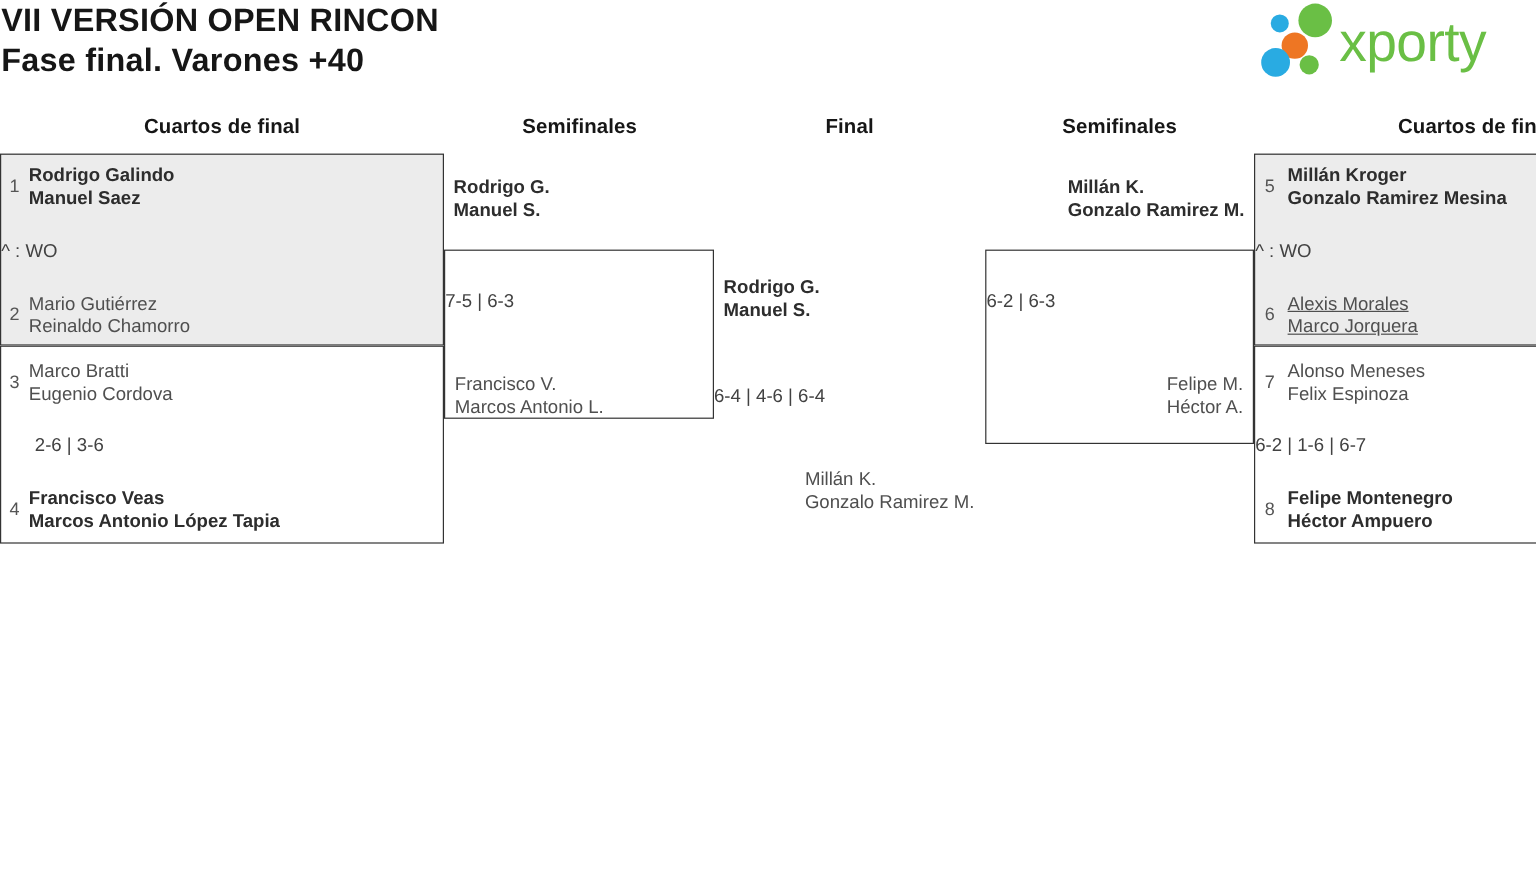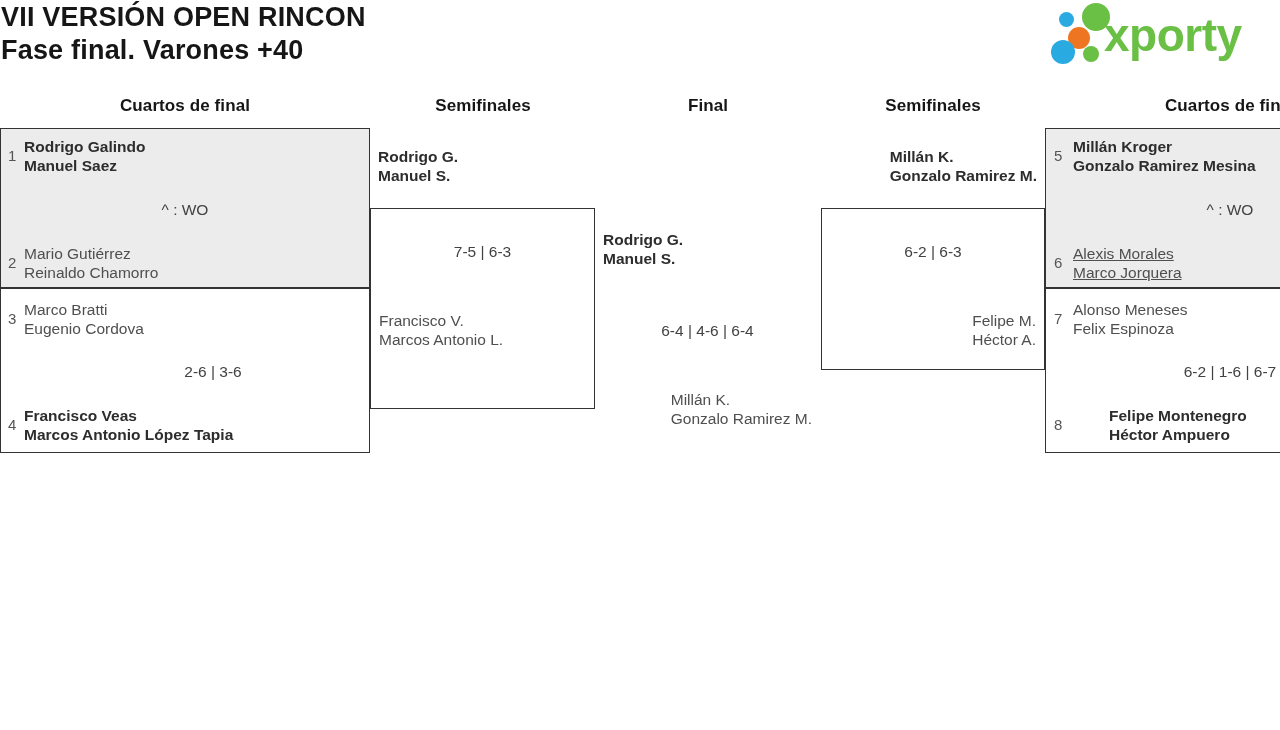--- a/index.html
+++ b/index.html
@@ -19,32 +19,32 @@
   }
   .match-box{
     position:absolute;border:1px solid var(--box_border,#333);box-sizing:border-box;background:#fff;
   }
   .match-box.shaded{background:var(--box_shaded_bg,#ececec);}
   .seed{position:absolute;font-size:15px;line-height:19px;color:#555;}
   .team{position:absolute;font-size:15.5px;line-height:19px;color:var(--loser_text,#4f4f4f);white-space:nowrap;}
   .team.winner{font-weight:700;color:var(--winner_text,#2d2d2d);}
   .team.align-right{text-align:left;}
   .score{
-    position:absolute;left:0;width:100%;text-align:center;font-size:15.5px;line-height:19px;
+    position:absolute;left:0;width:100%;text-align:left;font-size:15.5px;line-height:19px;
     color:var(--score_text,#424242);white-space:nowrap;
   }
   .logo{position:absolute;left:1048px;top:0;width:226px;height:75px;display:block;text-decoration:none;cursor:pointer;}
   .dot{position:absolute;border-radius:50%;}
   .dot-blue-small {left:11px;top:12px;width:15px;height:15px;background:var(--logo_blue,#29abe2);}
   .dot-green-big  {left:34px;top:3px;width:28px;height:28px;background:var(--logo_green,#6abf45);}
   .dot-orange     {left:20px;top:27px;width:22px;height:22px;background:var(--logo_orange,#ee7623);}
   .dot-blue-big   {left:3px;top:40px;width:24px;height:24px;background:var(--logo_blue,#29abe2);}
   .dot-green-small{left:35px;top:46px;width:16px;height:16px;background:var(--logo_green,#6abf45);}
   .wordmark{
-    position:absolute;left:56px;top:0;font-size:46px;line-height:70px;font-weight:700;
+    position:absolute;left:68px;top:0;font-size:46px;line-height:70px;font-weight:400;
     color:var(--logo_green,#6abf45);letter-spacing:-.5px;text-align:center;
   }
 </style>
 </head>
 <body>
 
 <div class="page">
 
   <div class="title">VII VERSIÓN OPEN RINCON</div>
   <div class="subtitle">Fase final. Varones +40</div>
@@ -90,21 +90,21 @@
       <div>Francisco Veas</div>
       <div>Marcos Antonio López Tapia</div>
     </div>
   </div>
 
   <div class="team winner" style="left:378px;top:147px;">
     <div>Rodrigo G.</div>
     <div>Manuel S.</div>
   </div>
 
-  <div class="match-box" style="left:370px;top:208px;width:225px;height:201px;">
+  <div class="match-box" style="left:370px;top:208px;width:225px;height:141px;">
     <div class="score" style="top:33px;">7-5 | 6-3</div>
     <div class="team" style="left:8px;top:102px;">
       <div>Francisco V.</div>
       <div>Marcos Antonio L.</div>
     </div>
   </div>
 
   <div class="team winner" style="left:603px;top:230px;">
     <div>Rodrigo G.</div>
     <div>Manuel S.</div>
@@ -143,19 +143,19 @@
   </div>
 
   <div class="match-box" style="left:1045px;top:288px;width:370px;height:165px;">
     <div class="seed" style="left:8px;top:20px;">7</div>
     <div class="team" style="left:27px;top:11px;">
       <div>Alonso Meneses</div>
       <div>Felix Espinoza</div>
     </div>
     <div class="score" style="top:73px;">6-2 | 1-6 | 6-7</div>
     <div class="seed" style="left:8px;top:126px;">8</div>
-    <div class="team winner" style="left:27px;top:117px;margin-left:36px;">
+    <div class="team winner" style="left:27px;top:117px;">
       <div>Felipe Montenegro</div>
       <div>Héctor Ampuero</div>
     </div>
   </div>
 
 </div>
 
 </body></html>

